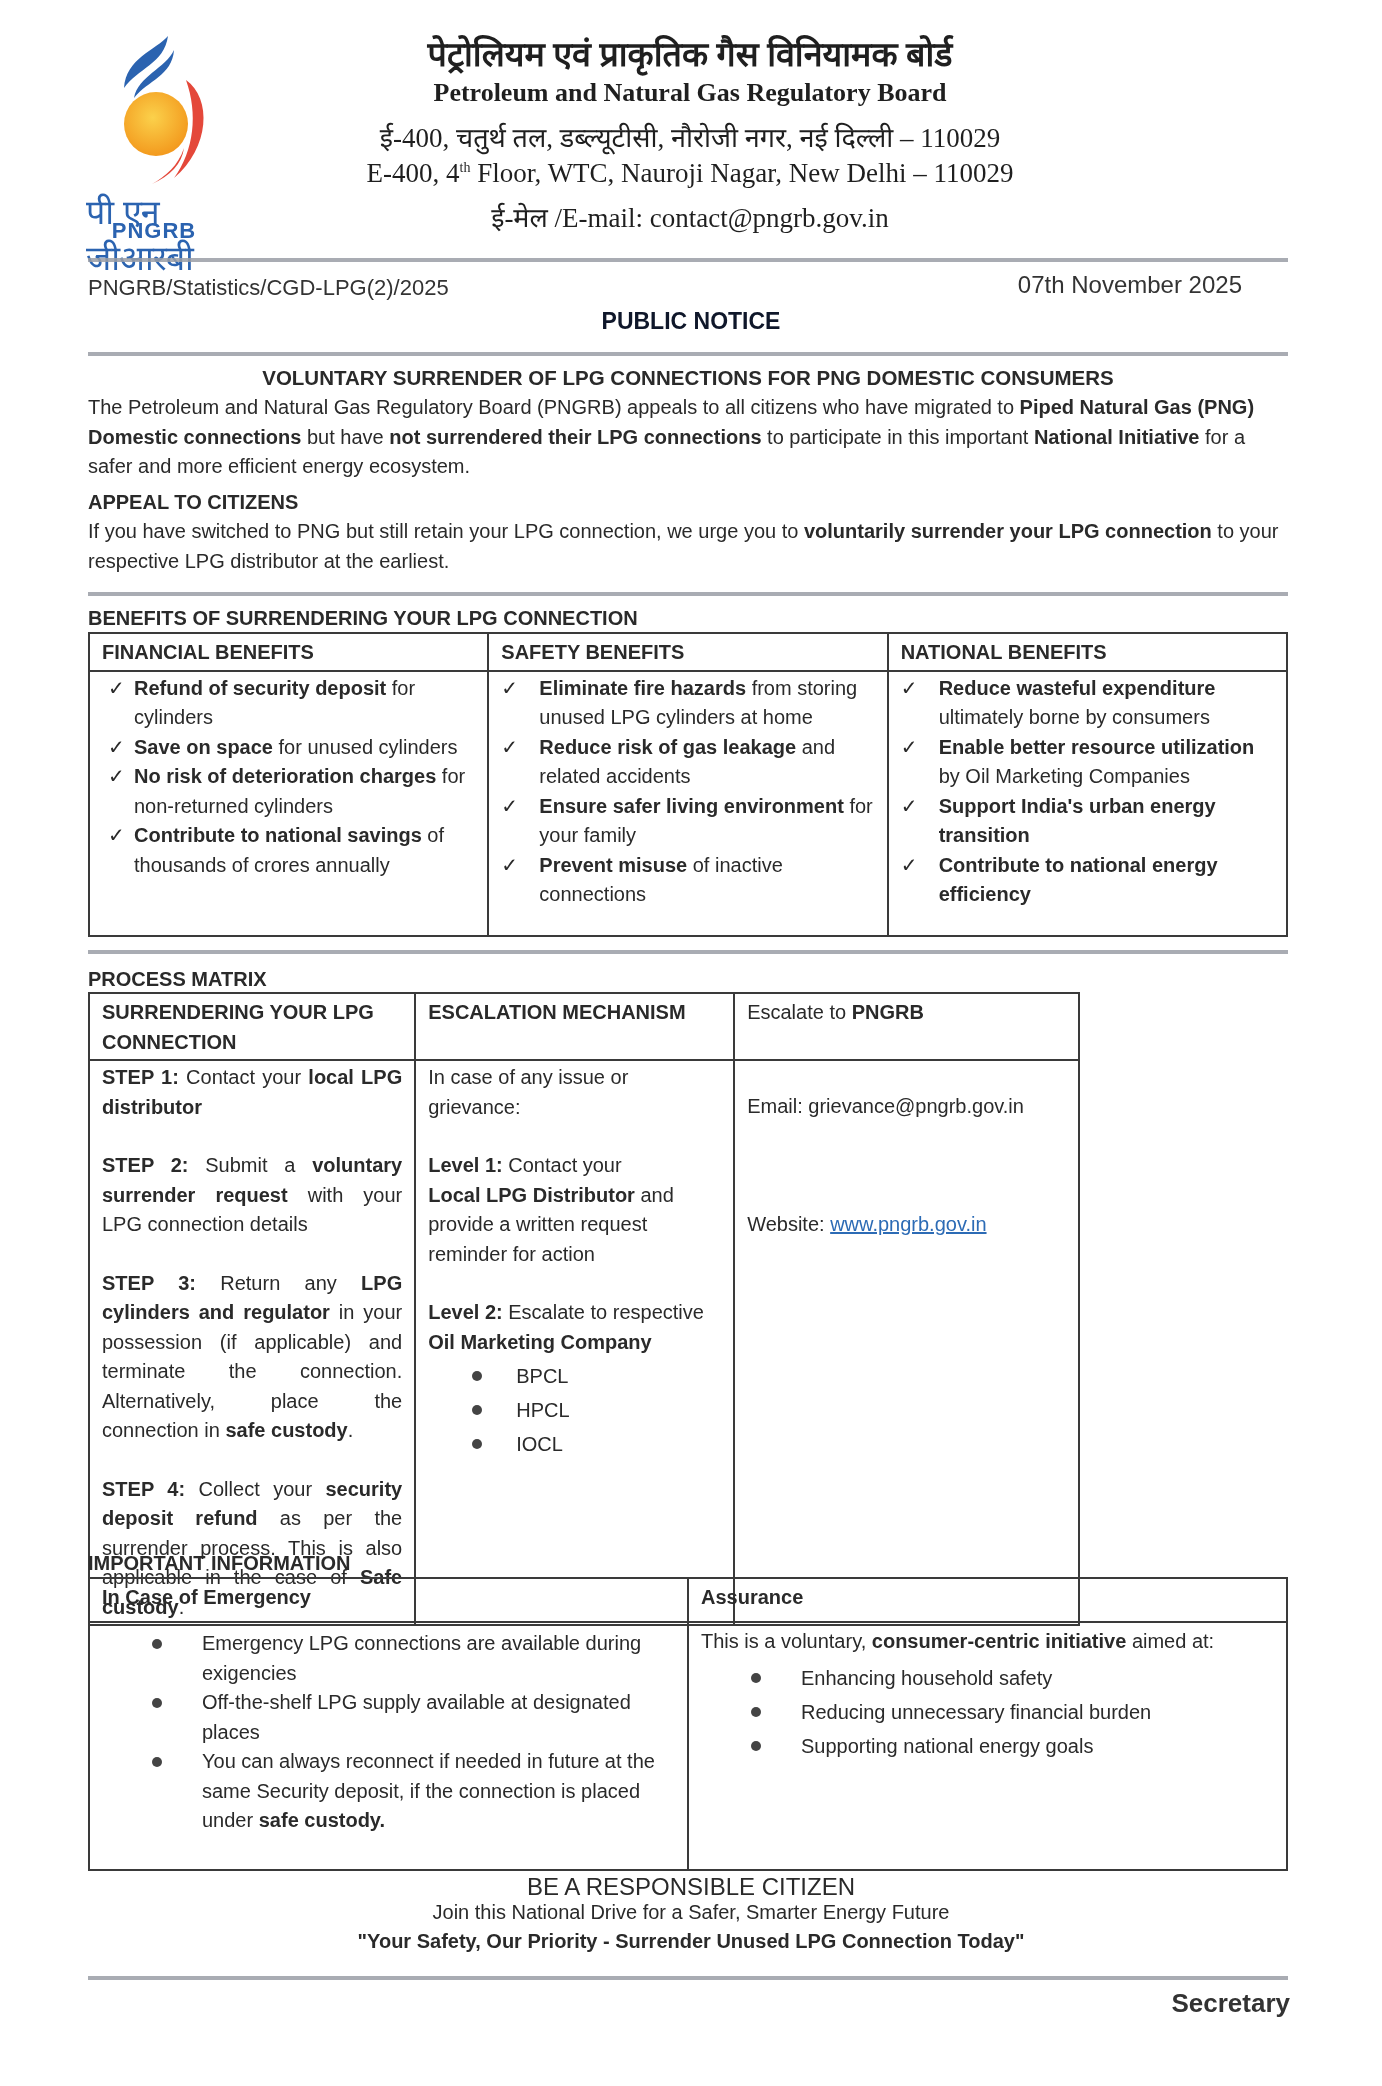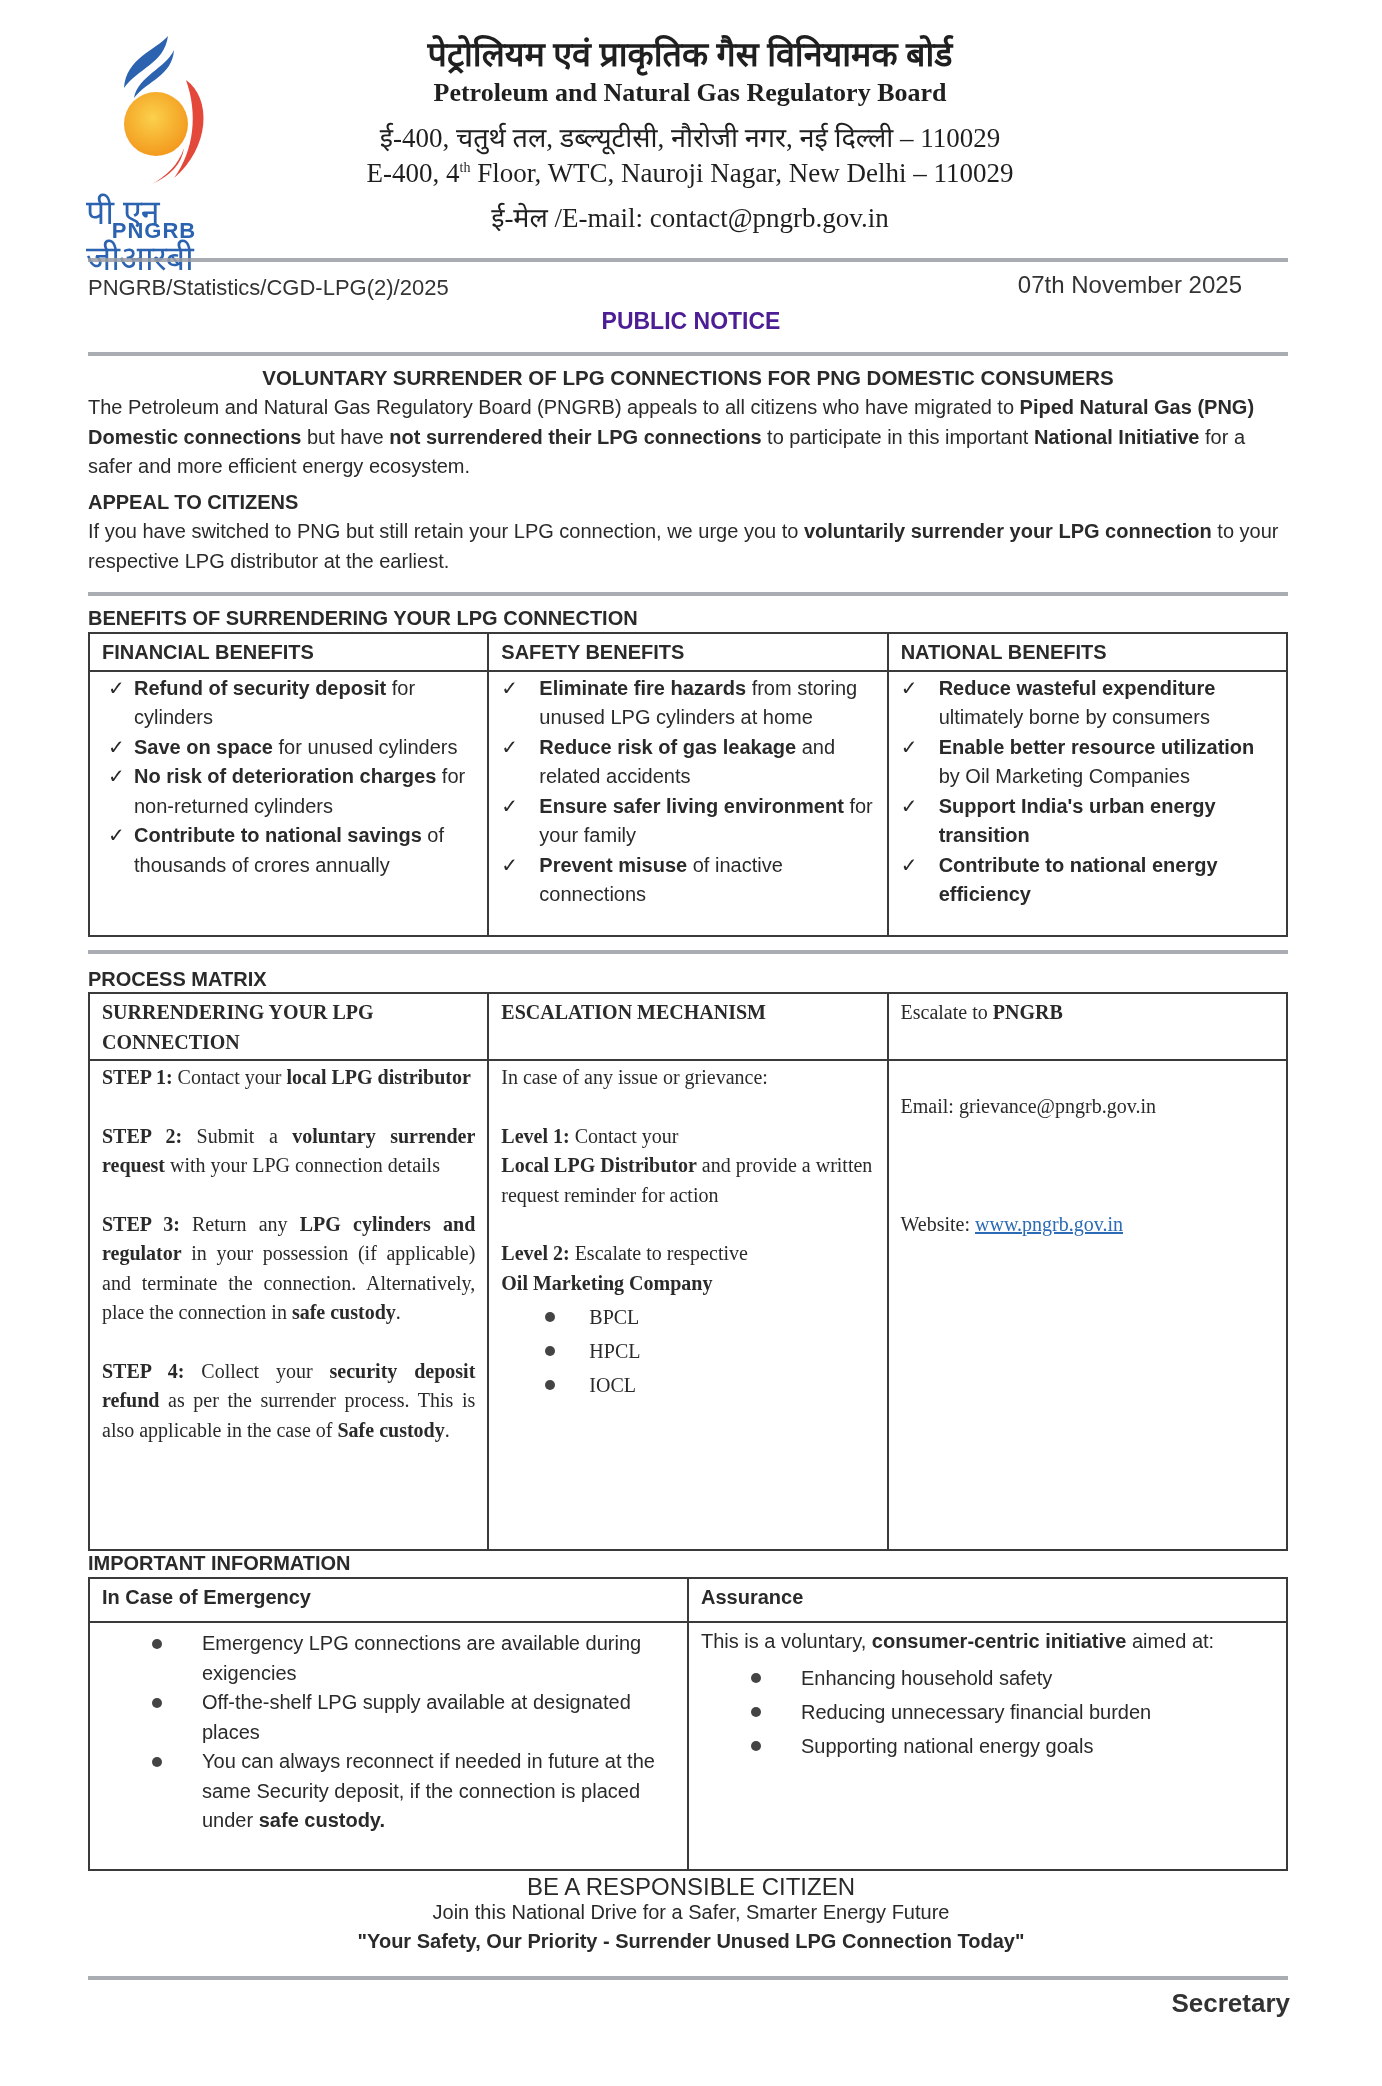--- a/index.html
+++ b/index.html
@@ -18,21 +18,21 @@
   .hdr { left:300px; width:780px; text-align:center; }
   .hdr-hi { top:30px; font-size:34px; font-weight:bold; }
   .hdr-en { top:78px; font-size:26px; font-weight:bold; }
   .hdr-addr-hi { top:118px; font-size:27px; }
   .hdr-addr-en { top:158px; font-size:27px; }
   .hdr-mail { top:198px; font-size:27px; }
   sup { font-size:14px; }
 
   .ref { left:88px; top:275px; font-size:22px; color:#333; }
   .date { right:140px; top:271px; font-size:24px; color:#333; }
-  .notice-title { left:0; width:1382px; text-align:center; top:308px; font-size:23px; font-weight:bold; color:#4c1d95; }
+  .notice-title { left:0; width:1382px; text-align:center; top:308px; font-size:23px; font-weight:bold; color:#0f172a; }
 
   .title { left:88px; width:1200px; text-align:center; top:366px; font-size:20.5px; font-weight:bold; }
   .para { left:88px; width:1200px; font-size:20px; line-height:29.5px; text-align:left; }
   .sect { left:88px; font-size:20px; font-weight:bold; }
 
   table.grid { position:absolute; border-collapse:collapse; font-size:20px; line-height:29.5px; }
   table.grid td { border:2px solid #3a3a3a; vertical-align:top; padding:2px 12px; }
   table.grid td.hd { font-weight:bold; padding-top:4px; padding-bottom:2px; }
 
   .ck { display:flex; }
@@ -161,21 +161,21 @@
             <span class="t"><b>Contribute to national energy efficiency</b><span></span></span>
           </div>
     </td>
   </tr>
 </tbody>
   </table>
 
 <div class="hline" style="top:950px;"></div>
 
 <div class="abs sect" style="top:968px;">PROCESS MATRIX</div>
-<table class="grid" style="left:88px; top:992px; width:1200px;font-family:Liberation Serif, serif;">
+<table class="grid" style="left:88px; top:992px; width:992px;">
   <colgroup>
       <col style="width:400px">
       <col style="width:400px">
       <col style="width:400px">
     </colgroup>
   <tbody>
       <tr style="height:58px;">
     <td class="hd">SURRENDERING YOUR LPG CONNECTION</td>
     <td class="hd">ESCALATION MECHANISM</td>
     <td class="hd" style="font-weight:normal;"><span>Escalate to </span><b>PNGRB</b></td>

